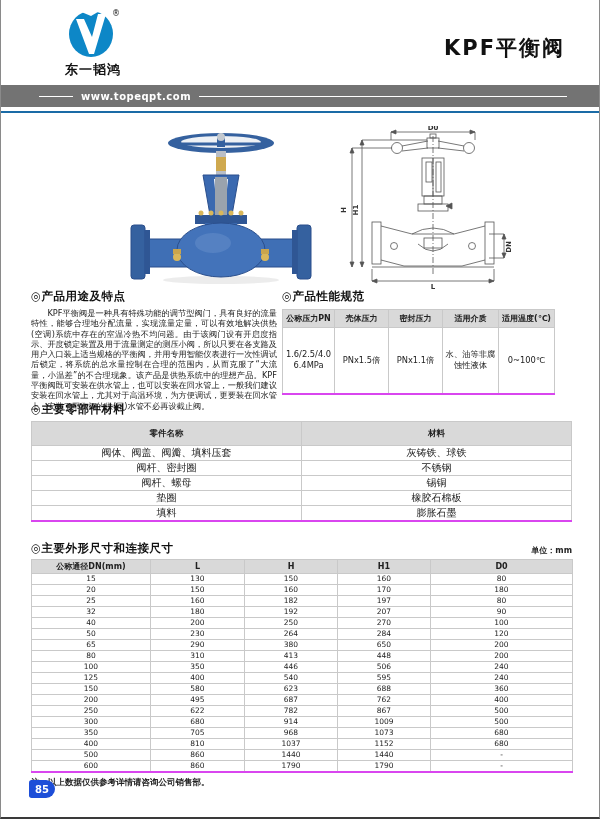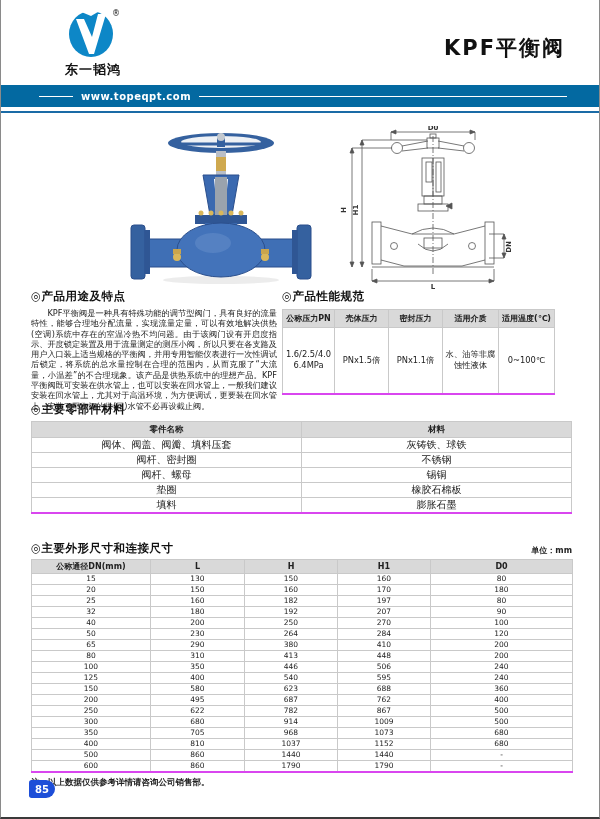--- a/index.html
+++ b/index.html
@@ -8,21 +8,21 @@
   .page {
     position:relative; width:600px; height:819px; margin:0 auto;
     background:#ffffff; overflow:hidden;
     border-left:1px solid #8a8a8a; border-right:1px solid #8a8a8a; border-bottom:2px solid #3a3a3a;
   }
   
   .logo-block { position:absolute; left:52px; top:6px; width:80px; text-align:center; }
   .logo-mark { display:block; margin:0 auto; }
   .brand-name { font-size:13px; font-weight:bold; color:#111; letter-spacing:1px; margin-top:1px; }
   .page-title { position:absolute; right:34px; top:34px; font-size:21px; font-weight:bold; color:#111; letter-spacing:2px; }
-  .band { position:absolute; left:0; right:0; top:85px; height:22px; background:#0369a1; display:flex; align-items:center; }
+  .band { position:absolute; left:0; right:0; top:85px; height:22px; background:#737373; display:flex; align-items:center; }
   .band .rule { height:1px; background:#ffffff; }
   .rule-left { width:34px; margin-left:38px; }
   .rule-right { width:368px; }
   .website { color:#ffffff; font-size:10px; font-weight:bold; letter-spacing:.5px; padding:0 8px; }
   .darkline { position:absolute; left:0; right:0; top:111px; height:2px; background:#1a6ba6; }
   
   .photo { position:absolute; left:118px; top:127px; }
   .drawing { position:absolute; left:333px; top:126px; }
   
   .sec-heading { font-size:11.5px; font-weight:bold; color:#111; letter-spacing:.5px; }
@@ -31,21 +31,21 @@
   .specs { position:absolute; left:281px; top:289px; width:272px; }
   table { border-collapse:collapse; width:100%; table-layout:fixed; }
   th, td { border:1px solid #c9c9c9; text-align:center; color:#222; overflow:hidden; }
   th { background:#d9d9d9; font-weight:bold; }
   .blue-bottom { border-bottom:2px solid #d946ef; }
   .specs table { margin-top:5px; }
   .specs th { height:18px; font-size:8px; }
   .specs td { height:66px; font-size:8.3px; white-space:pre-line; line-height:11px; }
   .materials { position:absolute; left:30px; top:402px; width:541px; }
   .materials table { margin-top:4px; }
-  .materials th { height:16px; font-size:8.5px; }
+  .materials th { height:24px; font-size:8.5px; }
   .materials td { height:14px; font-size:10px; }
   .dims { position:absolute; left:30px; top:541px; width:541px; }
   .dims-head { display:flex; justify-content:space-between; align-items:flex-end; }
   .unit-note { font-size:8px; font-weight:bold; color:#222; }
   .dims table { margin-top:3px; }
   .dims th { height:14px; font-size:8px; }
   .dims td { height:10px; font-size:7.5px; padding:0; line-height:10px; }
   .foot-note { margin-top:4px; font-size:8.5px; font-weight:bold; color:#222; }
   
   .page-badge {
@@ -314,21 +314,21 @@
             <td>50</td>
             <td>230</td>
             <td>264</td>
             <td>284</td>
             <td>120</td>
           </tr>
           <tr>
             <td>65</td>
             <td>290</td>
             <td>380</td>
-            <td>410</td>
+            <td>650</td>
             <td>200</td>
           </tr>
           <tr>
             <td>80</td>
             <td>310</td>
             <td>413</td>
             <td>448</td>
             <td>200</td>
           </tr>
           <tr>

